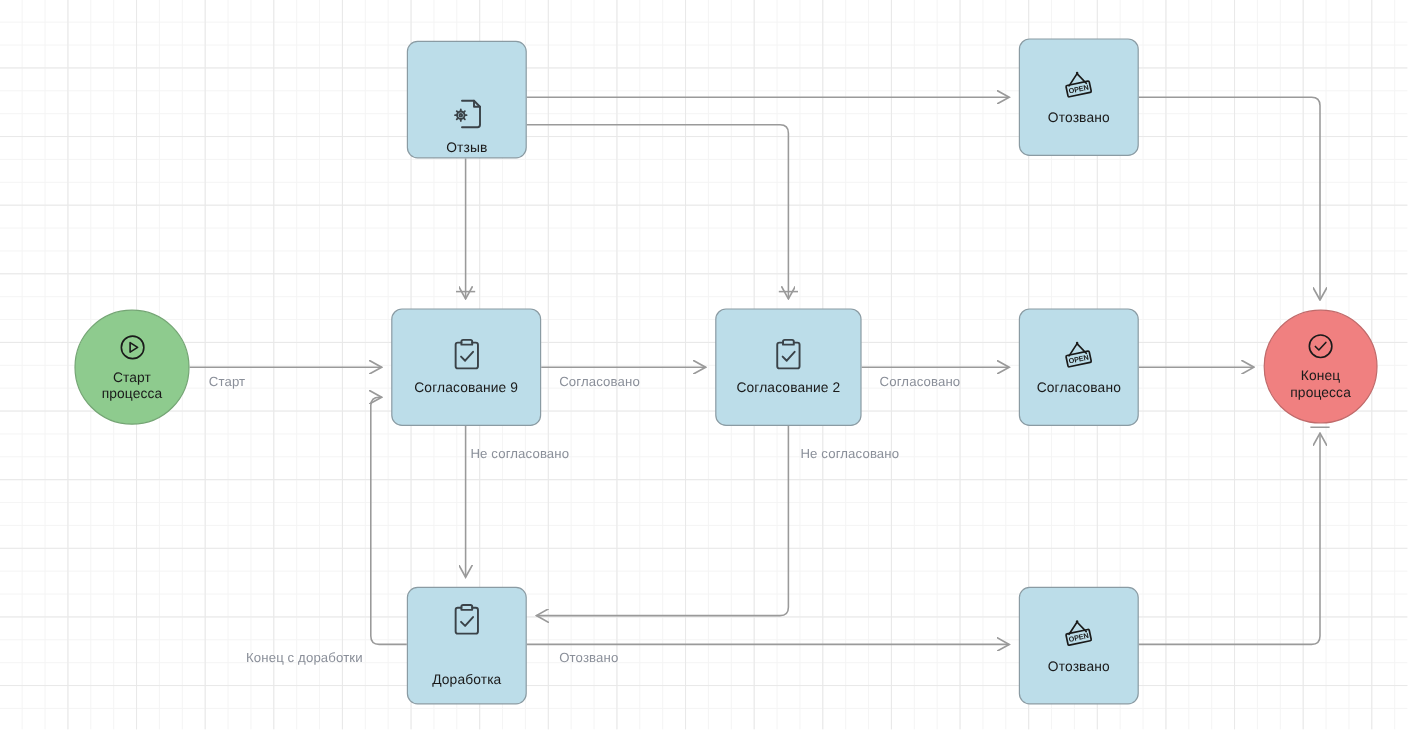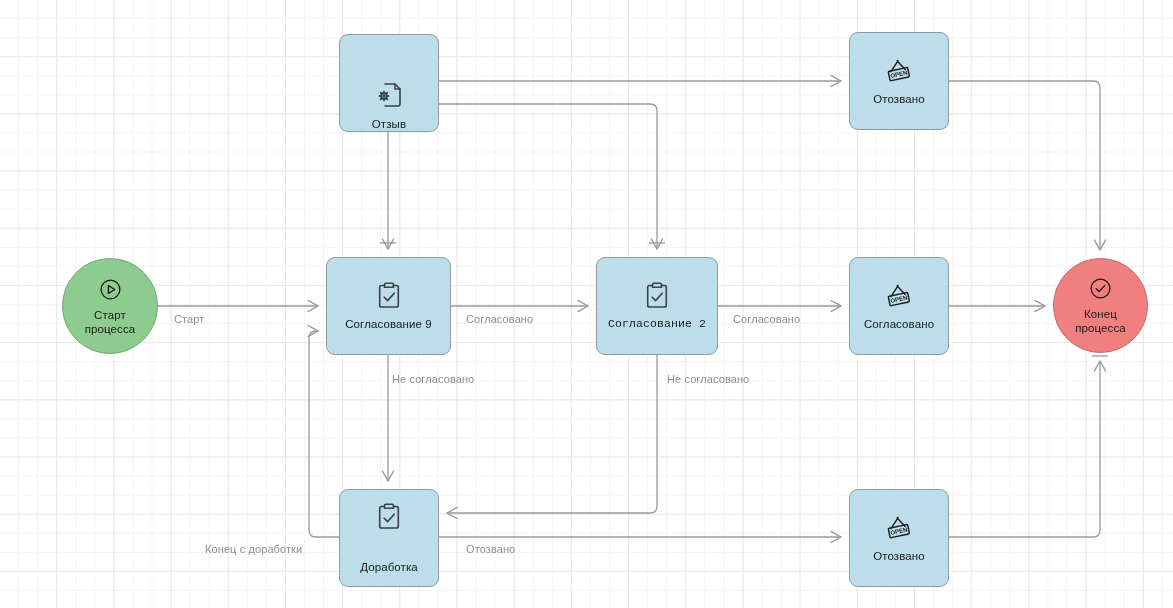--- a/index.html
+++ b/index.html
@@ -173,21 +173,21 @@
     <span class="node-icon">
       <svg width="28" height="30" viewBox="0 0 26 30" fill="none" stroke="#3a4248" stroke-width="1.6" stroke-linejoin="round" stroke-linecap="round">
         <path d="M8.5 4.5 H5.5 A1.8 1.8 0 0 0 3.7 6.3 V24.2 A1.8 1.8 0 0 0 5.5 26 H20.5 A1.8 1.8 0 0 0 22.3 24.2 V6.3 A1.8 1.8 0 0 0 20.5 4.5 H17.5"></path>
         <path d="M10 2.2 H16 A1.5 1.5 0 0 1 17.5 3.7 V6.2 H8.5 V3.7 A1.5 1.5 0 0 1 10 2.2 Z"></path>
         <path d="M8.2 16.2 L11.6 19.6 L18.2 12.2"></path>
       </svg>
     </span>
     <span class="node-label">Согласование 9</span>
   </div>
 
-  <div class="node node-task" style="left:596px; top:257px; width:122px; height:98px;font-family:Liberation Mono, monospace;">
+  <div class="node node-task" style="left:596px; top:257px; width:122px; height:98px;">
     <span class="node-icon">
       <svg width="28" height="30" viewBox="0 0 26 30" fill="none" stroke="#3a4248" stroke-width="1.6" stroke-linejoin="round" stroke-linecap="round">
         <path d="M8.5 4.5 H5.5 A1.8 1.8 0 0 0 3.7 6.3 V24.2 A1.8 1.8 0 0 0 5.5 26 H20.5 A1.8 1.8 0 0 0 22.3 24.2 V6.3 A1.8 1.8 0 0 0 20.5 4.5 H17.5"></path>
         <path d="M10 2.2 H16 A1.5 1.5 0 0 1 17.5 3.7 V6.2 H8.5 V3.7 A1.5 1.5 0 0 1 10 2.2 Z"></path>
         <path d="M8.2 16.2 L11.6 19.6 L18.2 12.2"></path>
       </svg>
     </span>
     <span class="node-label">Согласование 2</span>
   </div>
 

